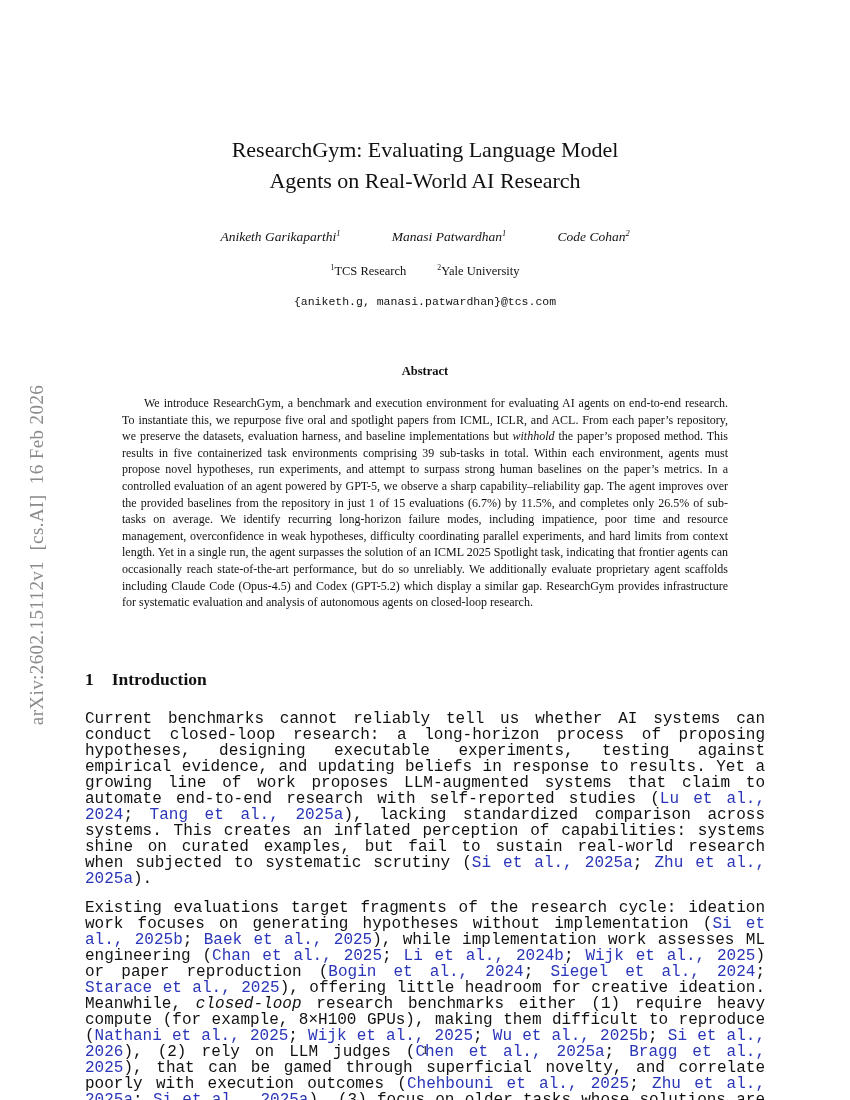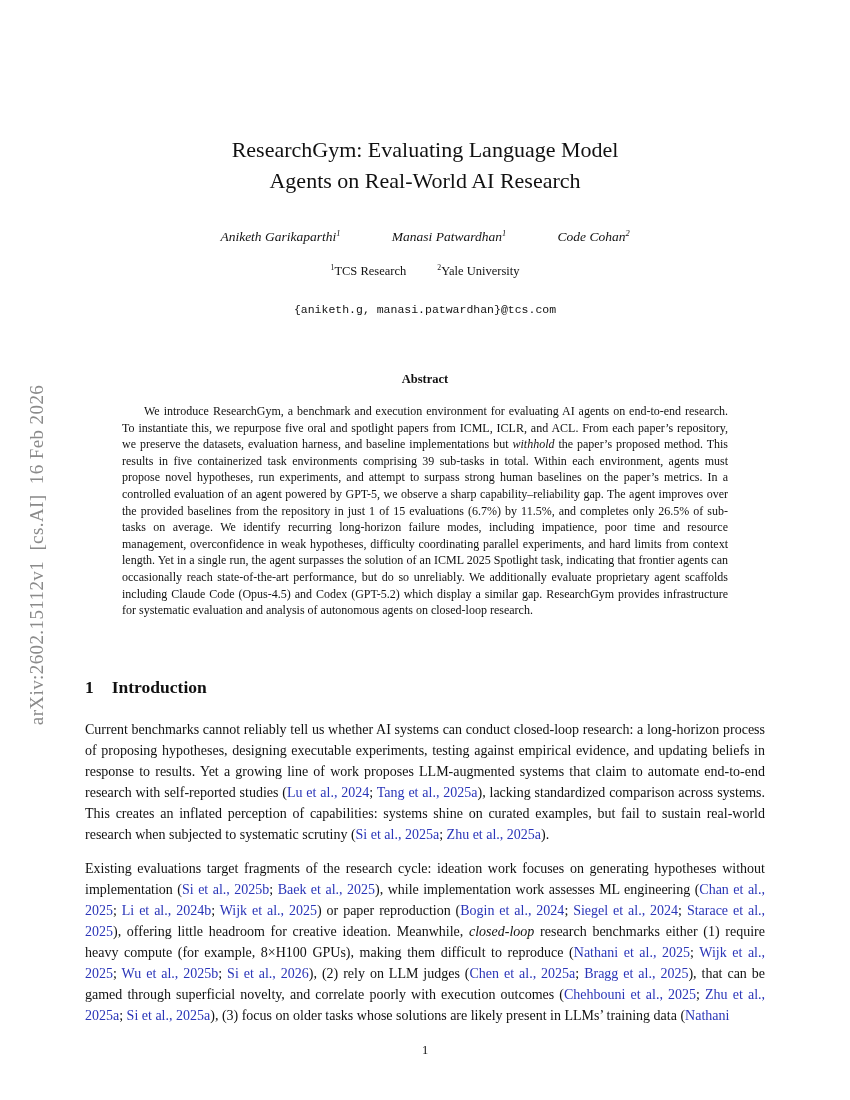--- a/index.html
+++ b/index.html
@@ -42,21 +42,21 @@
   }
   .authors .author { margin: 0 24px; font-style: italic; }
   sup { font-size: 0.62em; vertical-align: super; line-height: 0; }
   .affils {
     margin-top: 19px;
     text-align: center;
     font-size: 12.5px;
   }
   .affils .affil { margin: 0 14px; text-align: right; }
   .email {
-    margin-top: 24px;
+    margin-top: 16px;
     text-align: center;
     font-family: "Liberation Mono", "DejaVu Sans Mono", monospace;
     font-size: 11.5px;
   }
   .abstract-head {
     margin-top: 56px;
     text-align: center;
     font-size: 12.5px;
     font-weight: bold;
   }
@@ -69,23 +69,24 @@
     text-indent: 22px;
   }
   .section-head {
     margin-top: 58px;
     font-size: 17.5px;
     font-weight: bold;
   }
   .section-head .sec-num { margin-right: 18px; }
   .body-par {
     margin-top: 13px;
-    font-size: 14px;
-    line-height: 21px;
+    font-size: 16px;
+    line-height: 16px;
     text-align: justify;
+    font-family: Liberation Mono, monospace;
   }
   .body-par.first { margin-top: 21px; }
   .cite { color: var(--cite-color, #2a35b8); cursor: pointer; }
   .it { font-style: italic; }
   .page-number {
     position: absolute;
     left: 0; right: 0;
     bottom: 42px;
     text-align: center;
     font-size: 12.5px;

